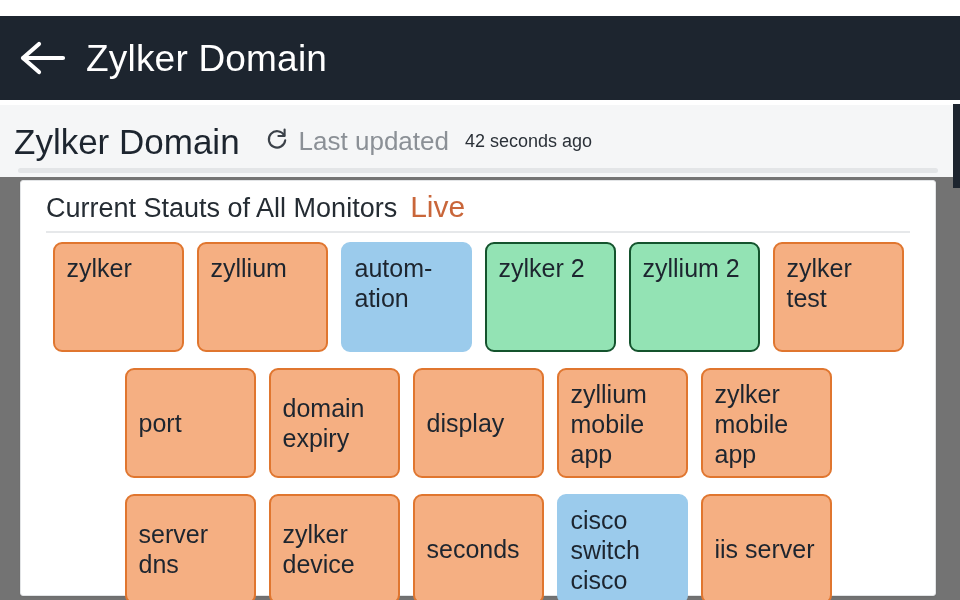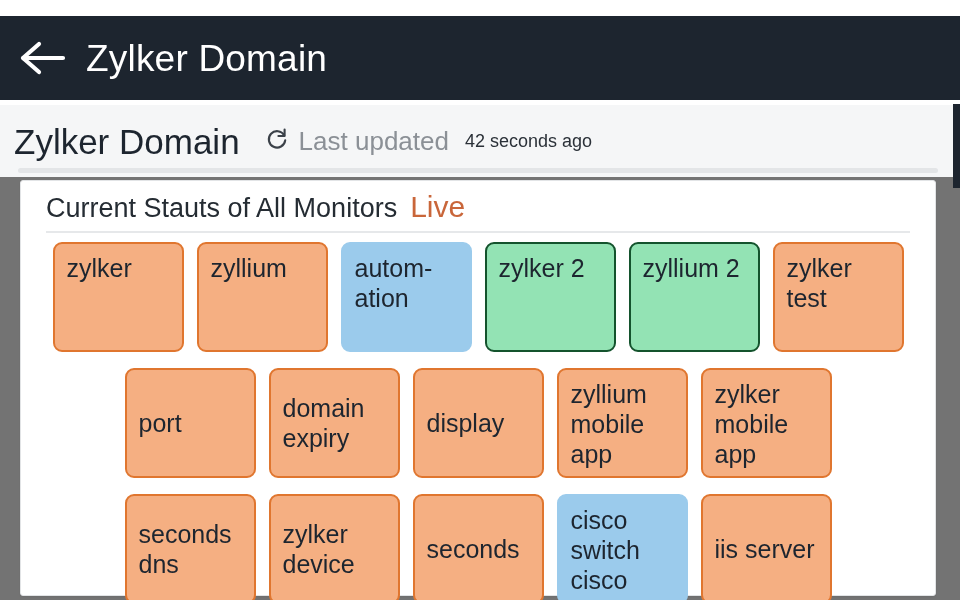--- a/index.html
+++ b/index.html
@@ -278,21 +278,21 @@
           </div>
           <div class="tile status-down align-top">
             <span class="tile-label">zyllium mobile app</span>
           </div>
           <div class="tile status-down align-top">
             <span class="tile-label">zylker mobile app</span>
           </div>
         </div>
         <div class="grid-row">
           <div class="tile status-down align-center">
-            <span class="tile-label">seconds dns</span>
+            <span class="tile-label">server dns</span>
           </div>
           <div class="tile status-down align-center">
             <span class="tile-label">zylker device</span>
           </div>
           <div class="tile status-down align-center">
             <span class="tile-label">seconds</span>
           </div>
           <div class="tile status-unknown align-top">
             <span class="tile-label">cisco switch cisco</span>
           </div>

